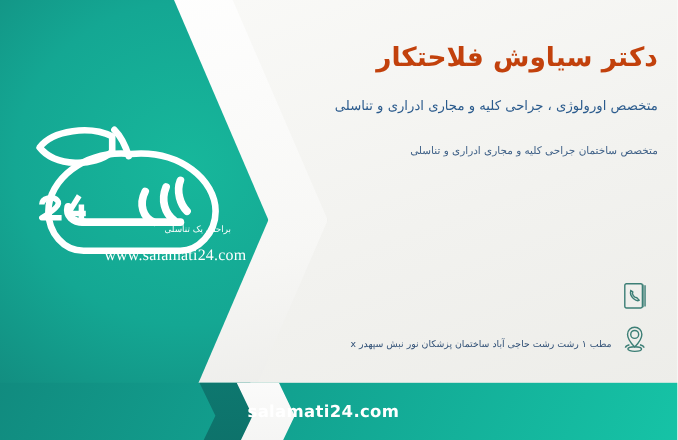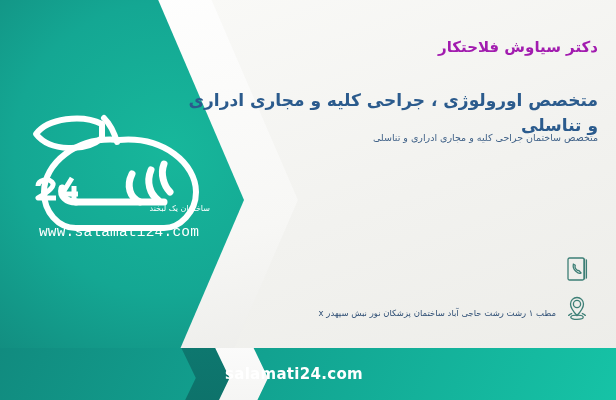--- a/index.html
+++ b/index.html
@@ -57,48 +57,48 @@
   .logo{
     position:absolute;
     left:14px;top:112px;
     width:210px;height:150px;
   }
   .logo svg{display:block;width:210px;height:120px;}
   .logo-url{
     position:absolute;
     left:0;top:112px;
     width:210px;
-    text-align:center;
+    text-align:right;
     color:#ffffff;
     font-size:14.5px;
     letter-spacing:.2px;
-    font-family:Liberation Mono, monospace;
+    font-family:Liberation Serif, serif;
   }
 
   
   .rt{
     position:absolute;
     right:18px;
     text-align:right;
     direction:rtl;
     unicode-bidi:bidi-override;
   }
   .title{
     top:38px;
     width:420px;
-    font-size:15px;
+    font-size:24px;
     font-weight:bold;
-    color:#a21caf;
+    color:#c2410c;
     letter-spacing:.2px;
   }
   .subtitle{
     top:88px;
     width:420px;
-    font-size:17px;
-    font-weight:bold;
+    font-size:12px;
+    font-weight:normal;
     color:#2b5b8d;
     line-height:1.45;
   }
   .descr{
     top:130px;
     width:420px;
     font-size:9.5px;
     color:#3d5f86;
     line-height:1.65;
   }
@@ -188,21 +188,21 @@
         <path d="M118 62 C 112 74 116 86 126 90"></path>
         <path d="M62 90 L 150 90"></path>
         <path d="M62 90 C 52 90 46 84 48 76"></path>
       </g>
 
       <g fill="none" stroke="#ffffff" stroke-width="5" stroke-linejoin="round">
         <path d="M24 74 C 24 68 34 66 38 70 C 42 74 34 80 24 86 L 42 86"></path>
         <path d="M58 66 L 48 82 L 64 82 M60 74 L 60 88"></path>
       </g>
     </svg>
-    <div class="logo-tagline" style="position:absolute;left:0;top:92px;width:196px;text-align:right;color:#fff;font-size:8px;direction:rtl;">ساختمان یک لبخند</div>
+    <div class="logo-tagline" style="position:absolute;left:0;top:92px;width:196px;text-align:right;color:#fff;font-size:8px;direction:rtl;">براحتی یک تناسلی</div>
     <div class="logo-url">www.salamati24.com</div>
   </div>
 
   <div class="rt title">دکتر سیاوش فلاحتکار</div>
   <div class="rt subtitle">متخصص اورولوژی ، جراحی کلیه و مجاری ادراری و تناسلی</div>
   <div class="rt descr">متخصص ساختمان جراحی کلیه و مجاری ادراری و تناسلی</div>
   <div class="rt address">مطب ۱ رشت رشت حاجی آباد ساختمان پزشکان نور نبش سپهدر x</div>
 
   <div class="icon-wrap icon-phone">
     <svg viewBox="0 0 30 30" xmlns="http://www.w3.org/2000/svg">

